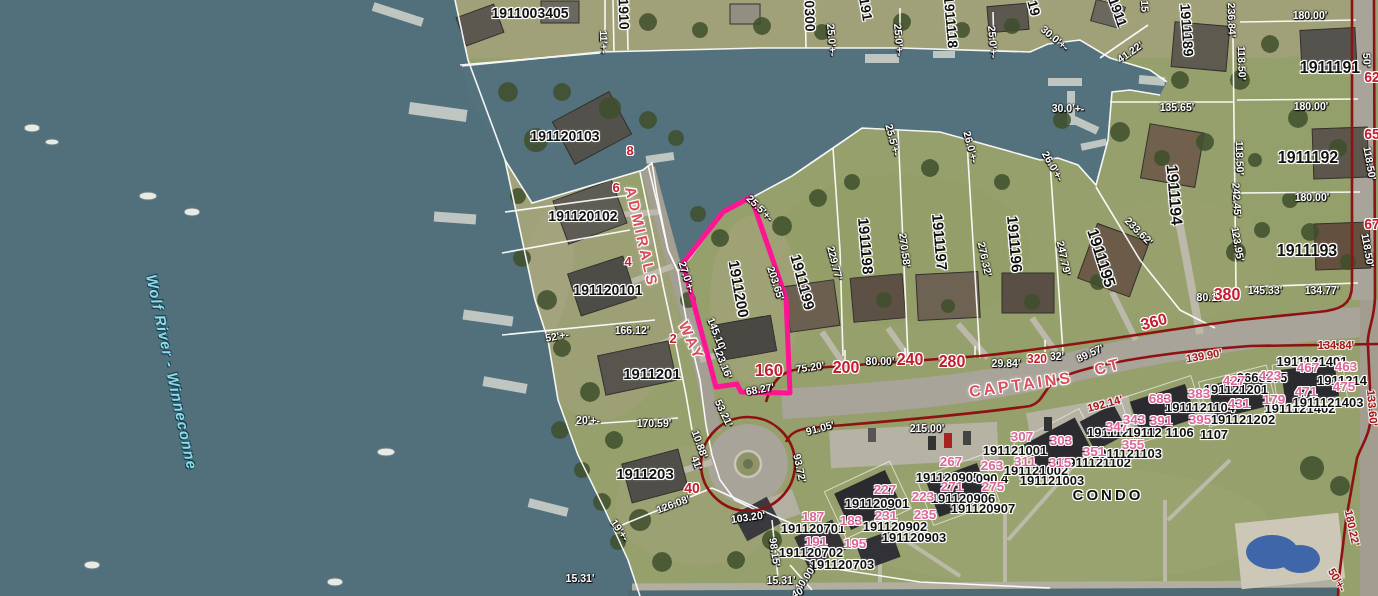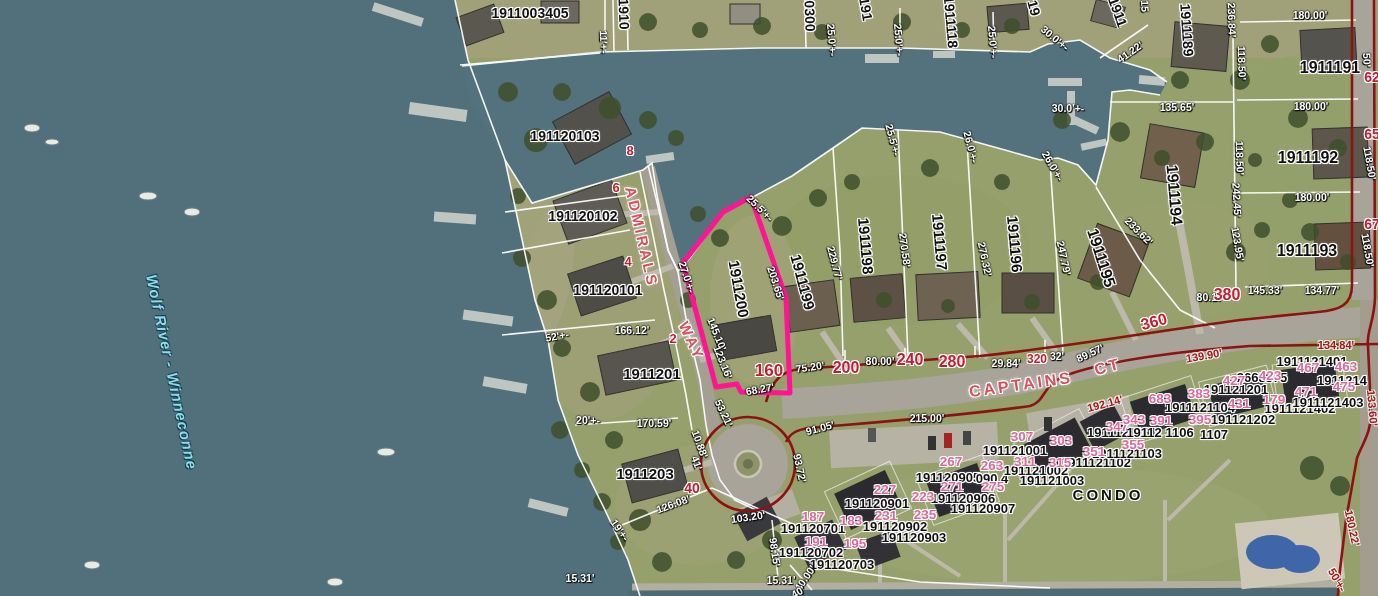--- a/index.html
+++ b/index.html
@@ -399,21 +399,21 @@
       <span class="lbl dim" style="left: 723px; top: 362px; transform: translate(-50%, -50%) rotate(68deg);">123.16'</span>
       <span class="lbl dim" style="left: 776px; top: 283px; transform: translate(-50%, -50%) rotate(72deg);">203.65'</span>
       <span class="lbl dim" style="left: 760px; top: 389px; transform: translate(-50%, -50%) rotate(-10deg);">68.27'</span>
       <span class="lbl dim" style="left: 760px; top: 208px; transform: translate(-50%, -50%) rotate(45deg);">25.5'+-</span>
       <span class="lbl dim" style="left: 724px; top: 413px; transform: translate(-50%, -50%) rotate(65deg);">53.21'</span>
       <span class="lbl dim" style="left: 700px; top: 444px; transform: translate(-50%, -50%) rotate(70deg);">10.88'</span>
       <span class="lbl dim" style="left: 697px; top: 463px; transform: translate(-50%, -50%) rotate(70deg);">41'</span>
       <span class="lbl dim" style="left: 673px; top: 504px; transform: translate(-50%, -50%) rotate(-20deg);">126.08'</span>
       <span class="lbl dim" style="left: 620px; top: 530px; transform: translate(-50%, -50%) rotate(55deg);">19'+-</span>
       <span class="lbl dim" style="left: 820px; top: 428px; transform: translate(-50%, -50%) rotate(-15deg);">91.05'</span>
-      <span class="lbl dim" style="left: 927px; top: 418px; transform: translate(-50%, -50%) rotate(0deg);">215.00'</span>
+      <span class="lbl dim" style="left: 927px; top: 428px; transform: translate(-50%, -50%) rotate(0deg);">215.00'</span>
       <span class="lbl dim" style="left: 800px; top: 468px; transform: translate(-50%, -50%) rotate(78deg);">93.72'</span>
       <span class="lbl dim" style="left: 748px; top: 517px; transform: translate(-50%, -50%) rotate(-8deg);">103.20'</span>
       <span class="lbl dim" style="left: 775px; top: 552px; transform: translate(-50%, -50%) rotate(82deg);">98.15'</span>
       <span class="lbl dim" style="left: 580px; top: 578px; transform: translate(-50%, -50%) rotate(0deg);">15.31'</span>
       <span class="lbl dim" style="left: 781px; top: 580px; transform: translate(-50%, -50%) rotate(0deg);">15.31'</span>
       <span class="lbl dim" style="left: 805px; top: 578px; transform: translate(-50%, -50%) rotate(-55deg);">40.00'</span>
       <span class="lbl dim" style="left: 798px; top: 592px; transform: translate(-50%, -50%) rotate(-30deg);">40'</span>
       <span class="lbl rdim" style="left: 1336px; top: 345px; transform: translate(-50%, -50%) rotate(0deg);">134.84'</span>
       <span class="lbl rdim" style="left: 1204px; top: 356px; transform: translate(-50%, -50%) rotate(-10deg);">139.90'</span>
       <span class="lbl rdim" style="left: 1105px; top: 404px; transform: translate(-50%, -50%) rotate(-15deg);">192.14'</span>

